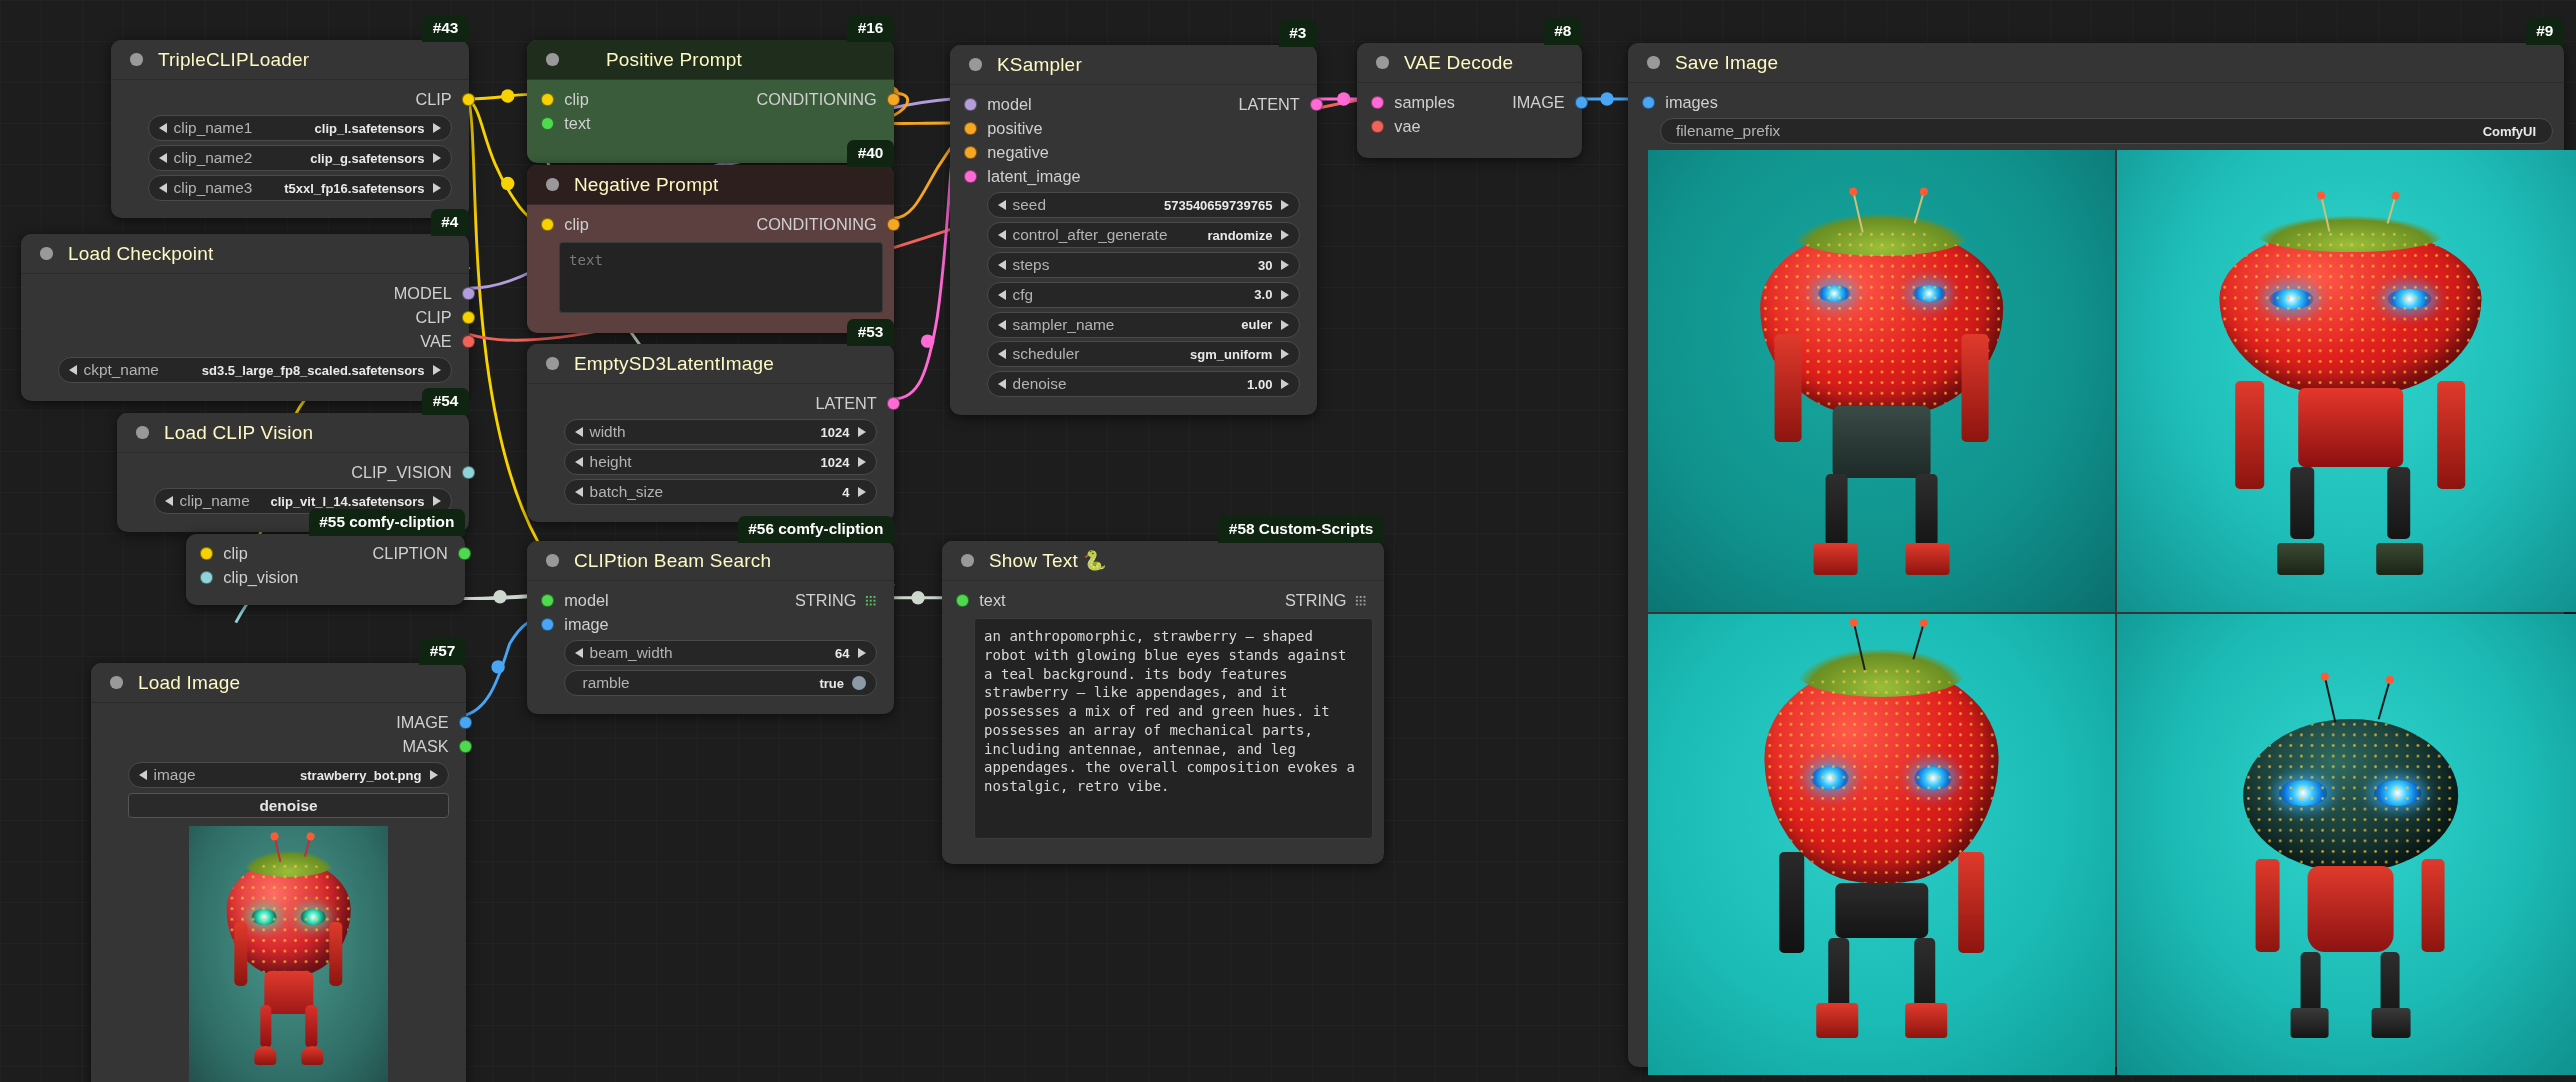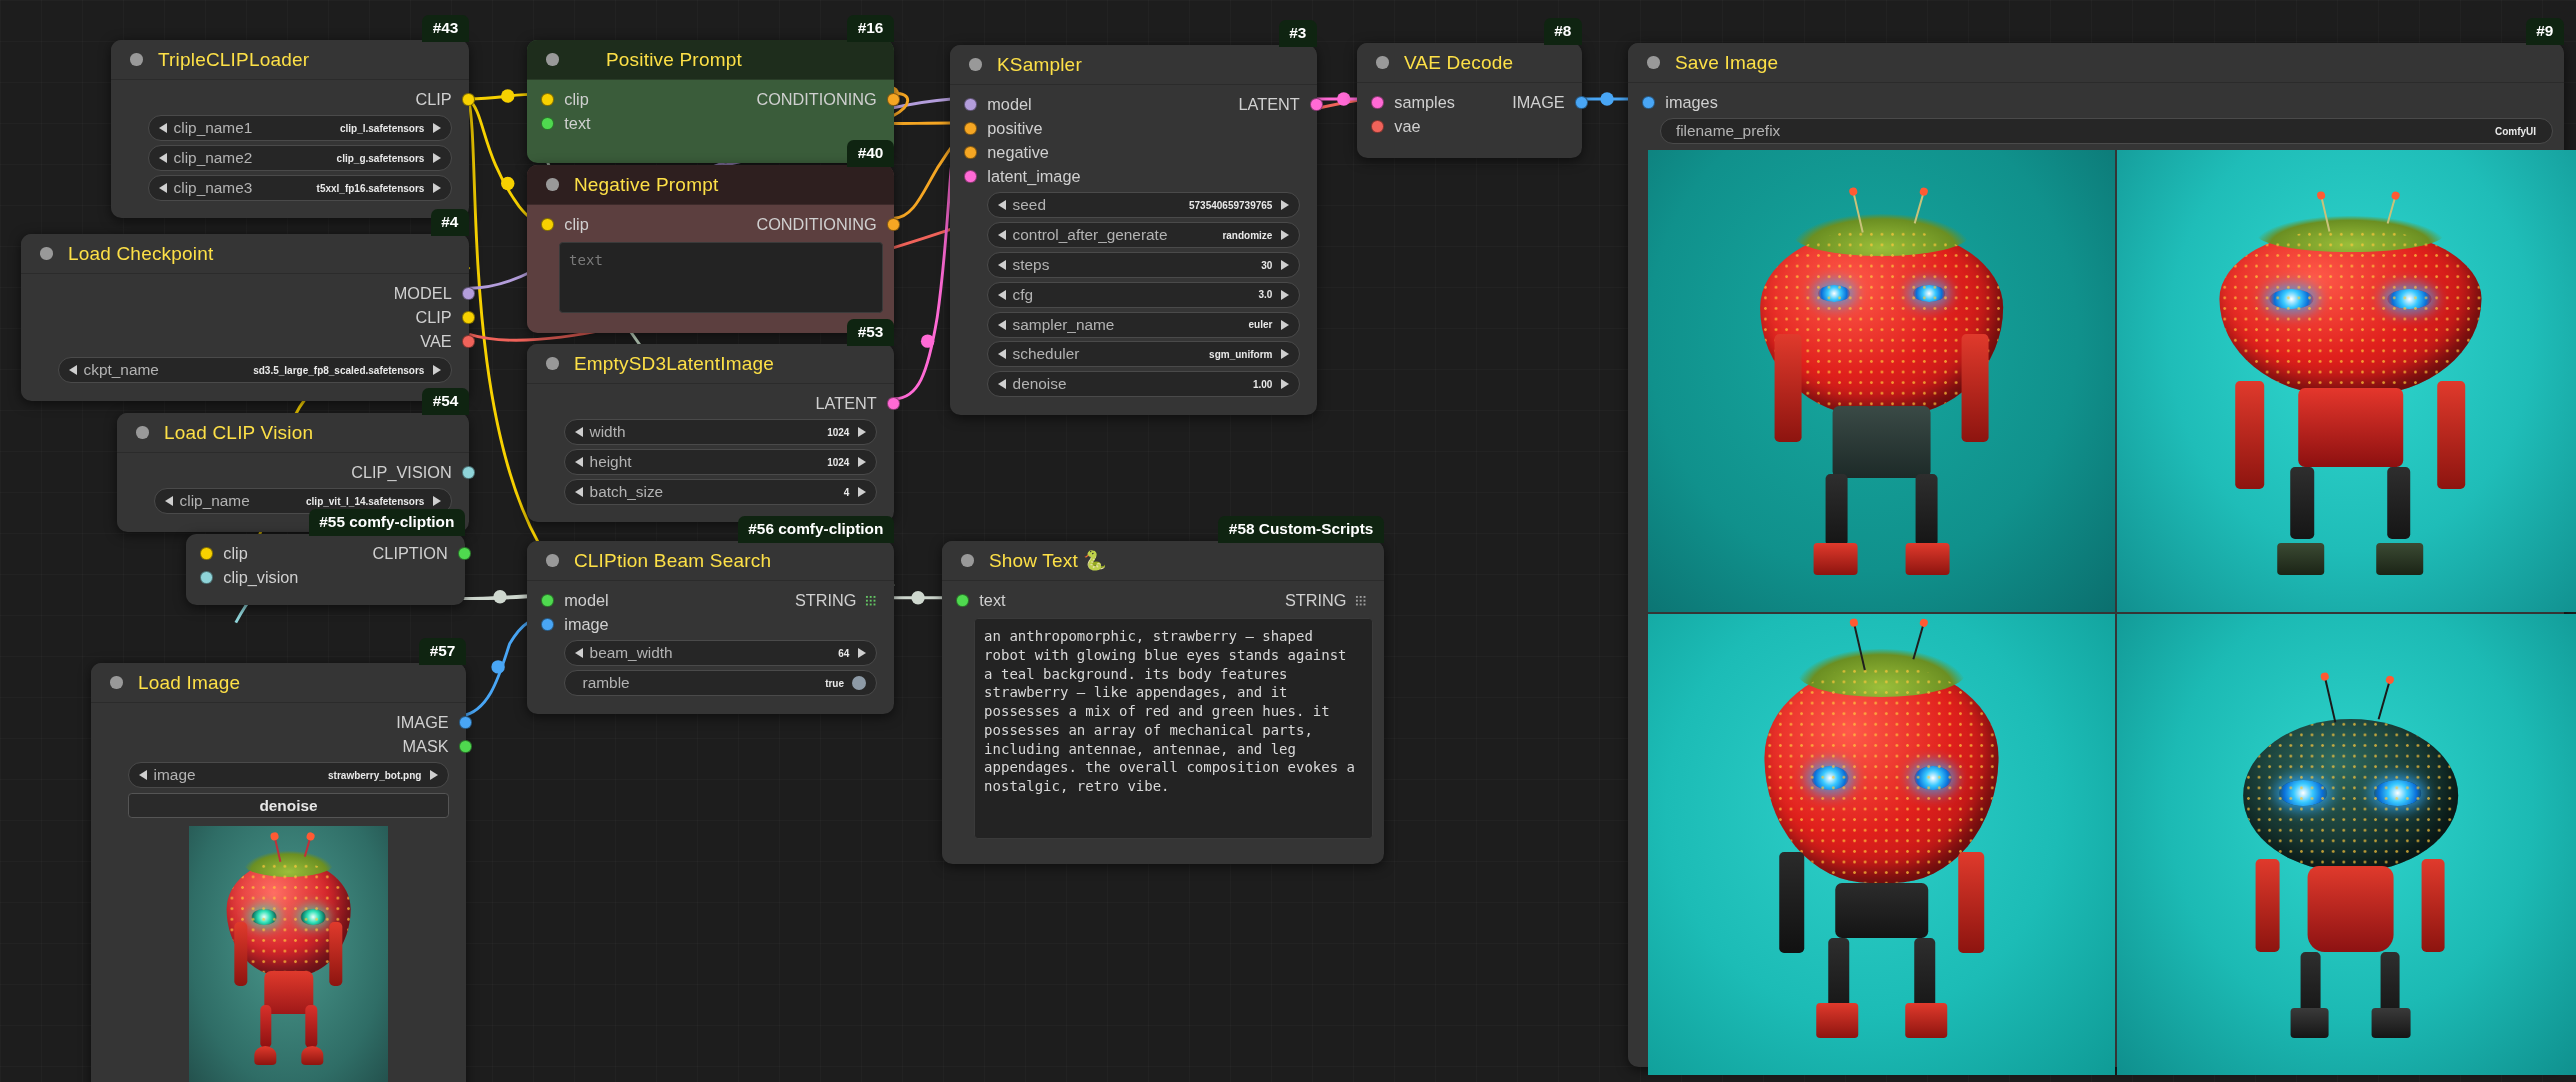--- a/index.html
+++ b/index.html
@@ -34,21 +34,21 @@
     padding-left: 19px;
     border-radius: 10.6px 10.6px 0 0;
     background: #353535;
     border-bottom: 1px solid #2b2b2b;
   }
   .node-dot {
     width: 12.5px; height: 12.5px; border-radius: 50%;
     background: #999; margin-right: 15.4px; flex: none;
   }
   .node-title-text {
-    color: #fde047; font-size: 19px; letter-spacing: 0.2px; white-space: nowrap;
+    color: #fef9c3; font-size: 19px; letter-spacing: 0.2px; white-space: nowrap;
   }
   .node-body { padding: 7.7px 0 13.5px 0; margin-left: 20px; }
 
   .badge {
     position: absolute;
     top: -25px; right: 0;
     background: #0f2411;
     color: #fff;
     font-size: 15.4px; font-weight: bold;
     padding: 3.8px 10.6px 4.8px 10.6px;
@@ -84,21 +84,21 @@
   .widget {
     height: 26px; margin: 3.8px 17.3px;
     background: #262626;
     border: 1px solid #4a4a4a;
     border-radius: 13.5px;
     display: flex; align-items: center;
     padding: 0 9.6px;
     position: relative;
   }
   .w-name { color: #b3b3b3; font-size: 15.4px; white-space: nowrap; }
-  .w-val  { color: #e9e9e9; font-size: 10px; font-weight: bold; margin-left: auto; white-space: nowrap; }
+  .w-val  { color: #e9e9e9; font-size: 13px; font-weight: bold; margin-left: auto; white-space: nowrap; }
   .arrow-l, .arrow-r {
     width: 0; height: 0; flex: none;
     border-top: 5.8px solid transparent; border-bottom: 5.8px solid transparent;
   }
   .arrow-l { border-right: 8.7px solid #cfcfcf; margin-right: 6.7px; }
   .arrow-r { border-left: 8.7px solid #cfcfcf; margin-left: 8.7px; }
   .toggle-knob {
     width: 14.4px; height: 14.4px; border-radius: 50%;
     background: #8d9aa6; margin-left: 7.7px; flex: none;
   }

